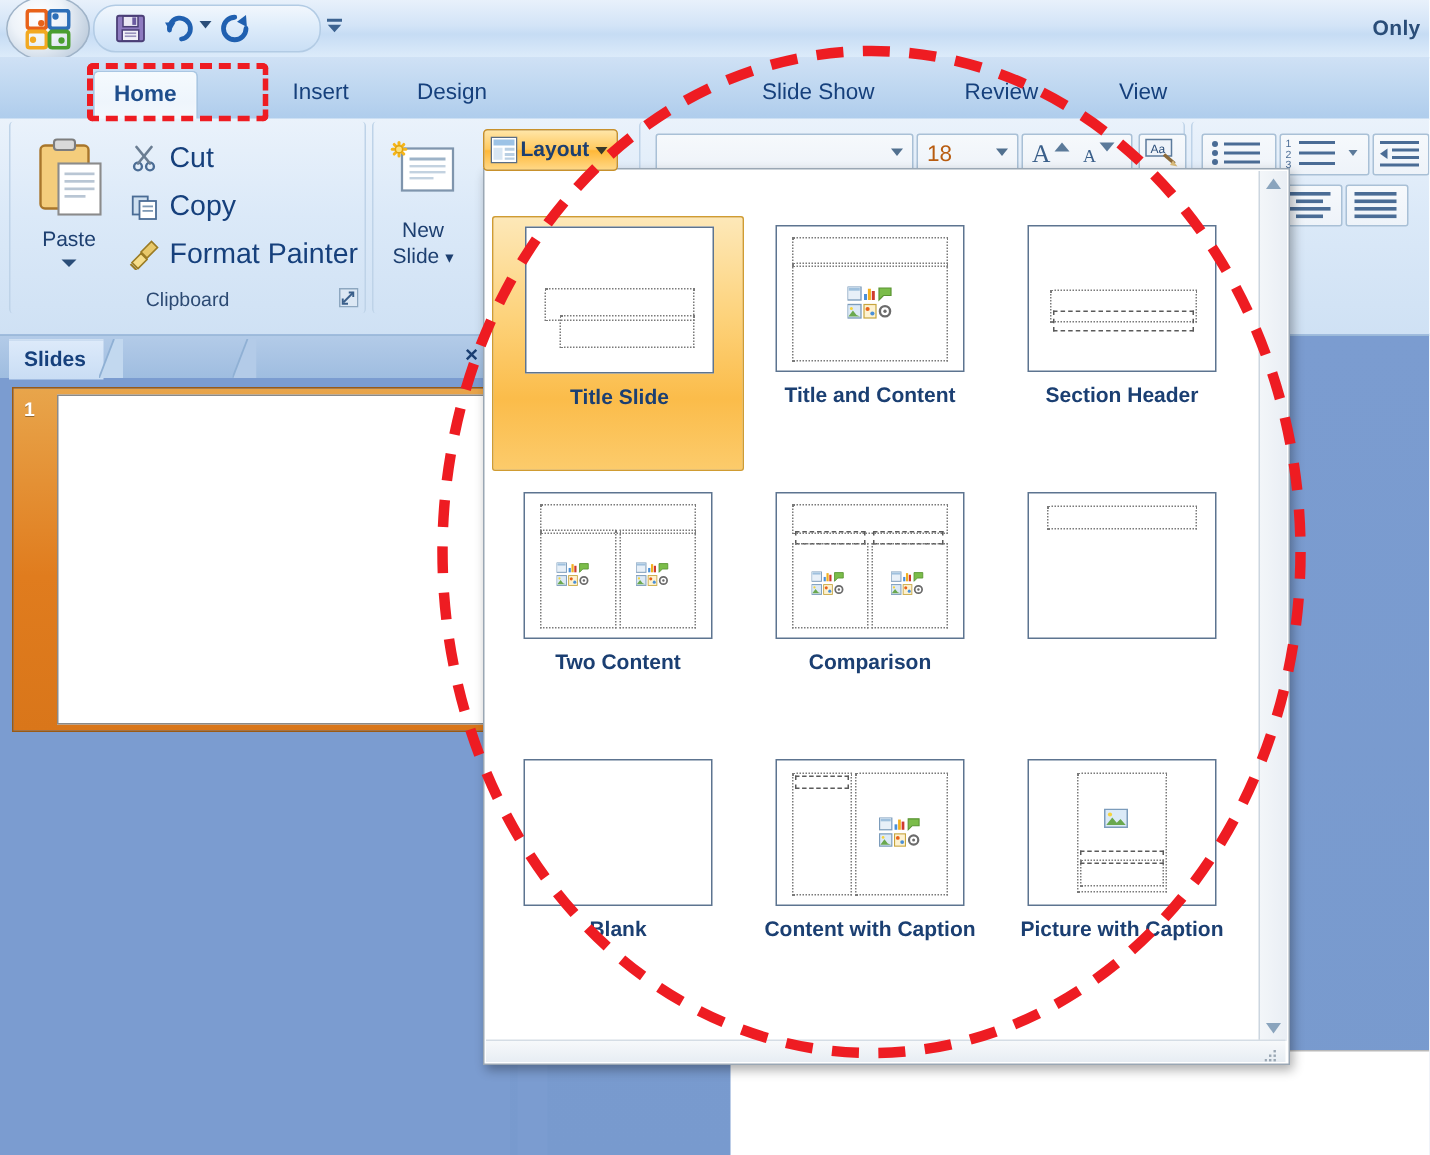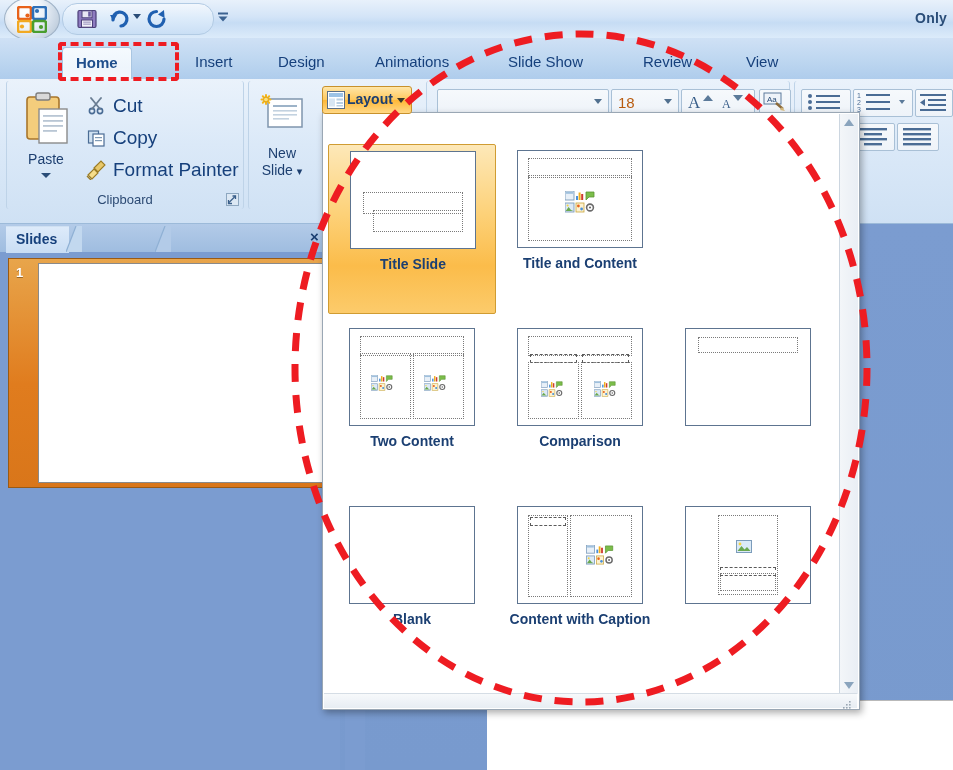--- a/index.html
+++ b/index.html
@@ -494,21 +494,20 @@
           <circle cx="24" cy="21" r="2.1" fill="#4a9e2f"></circle>
         </svg>
       </div>
     </div>
   </div>
 
   <div class="tabstrip">
     <div class="tab active" style="left:62px;">Home</div>
     <div class="tab" style="left:182px;">Insert</div>
     <div class="tab" style="left:265px;">Design</div>
-    <div class="tab" style="left:362px;">Animations</div>
     <div class="tab" style="left:495px;">Slide Show</div>
     <div class="tab" style="left:630px;">Review</div>
     <div class="tab" style="left:733px;">View</div>
   </div>
 
   <div class="ribbon">
 
     <div class="rgroup" style="left:6px; width:236px;">
       <div class="paste-btn">
         <svg width="54" height="56" viewBox="0 0 54 56" style="margin-top:2px;">
@@ -753,20 +752,27 @@
               <g fill="#6b6b6b">
                   <circle cx="25" cy="16.5" r="3.4" fill="none" stroke="#6b6b6b" stroke-width="1.6"></circle>
                   <circle cx="25" cy="16.5" r="1.1"></circle>
                 </g>
             </svg>
           </div>
         </div>
         <div class="gal-label">Title and Content</div>
       </div>
 
+      <div class="gal-item" style="left:340px; top:2px;">
+        <div class="gal-thumb">
+          <div class="ph" style="left:14px; top:42px; width:98px; height:22px;"></div>
+          <div class="ph-dense" style="left:16px; top:56px; width:94px; height:14px;"></div>
+        </div>
+        <div class="gal-label">Section Header</div>
+      </div>
 
       <div class="gal-item" style="left:4px; top:180px;">
         <div class="gal-thumb">
           <div class="ph" style="left:10px; top:7px; width:104px; height:20px;"></div>
           <div class="ph" style="left:10px; top:24px; width:51px; height:66px;"></div>
           <div class="ph" style="left:63px; top:24px; width:51px; height:66px;"></div>
           <div class="content-icon" style="left:21px; top:46px; width:22px; height:16px;">
             <svg width="22" height="16" viewBox="0 0 30 22">
               <rect x="0" y="0" width="9" height="9" fill="#e8f0f8" stroke="#7c9cbb" stroke-width="0.9"></rect>
                 <rect x="0.8" y="0.8" width="7.4" height="2" fill="#9fc0dd"></rect>
@@ -917,20 +923,21 @@
           <div style="position:absolute; left:50px; top:32px; width:16px; height:13px;">
             <svg width="16" height="13" viewBox="0 0 16 13">
               <rect x="0.5" y="0.5" width="15" height="12" fill="#dbeaf7" stroke="#7c9cbb" stroke-width="1"></rect>
               <circle cx="4" cy="4" r="1.4" fill="#f5d33c"></circle>
               <path d="M1.5 11 L5.5 6 L8.5 9.5 L11 7 L14.5 11 Z" fill="#6aa84f"></path>
             </svg>
           </div>
           <div class="ph-dense" style="left:34px; top:60px; width:56px; height:9px;"></div>
           <div class="ph" style="left:34px; top:66px; width:56px; height:18px;"></div>
         </div>
+        <div class="gal-label">Picture with Caption</div>
       </div>
 
     </div>
 
     <div class="gal-scroll">
       <div class="scroll-arrow" style="top:0;">
         <svg width="18" height="18" viewBox="0 0 18 18">
             <path d="M9 5 L14 12 L4 12 Z" fill="#8aa4bd"></path>
           </svg>
       </div>

